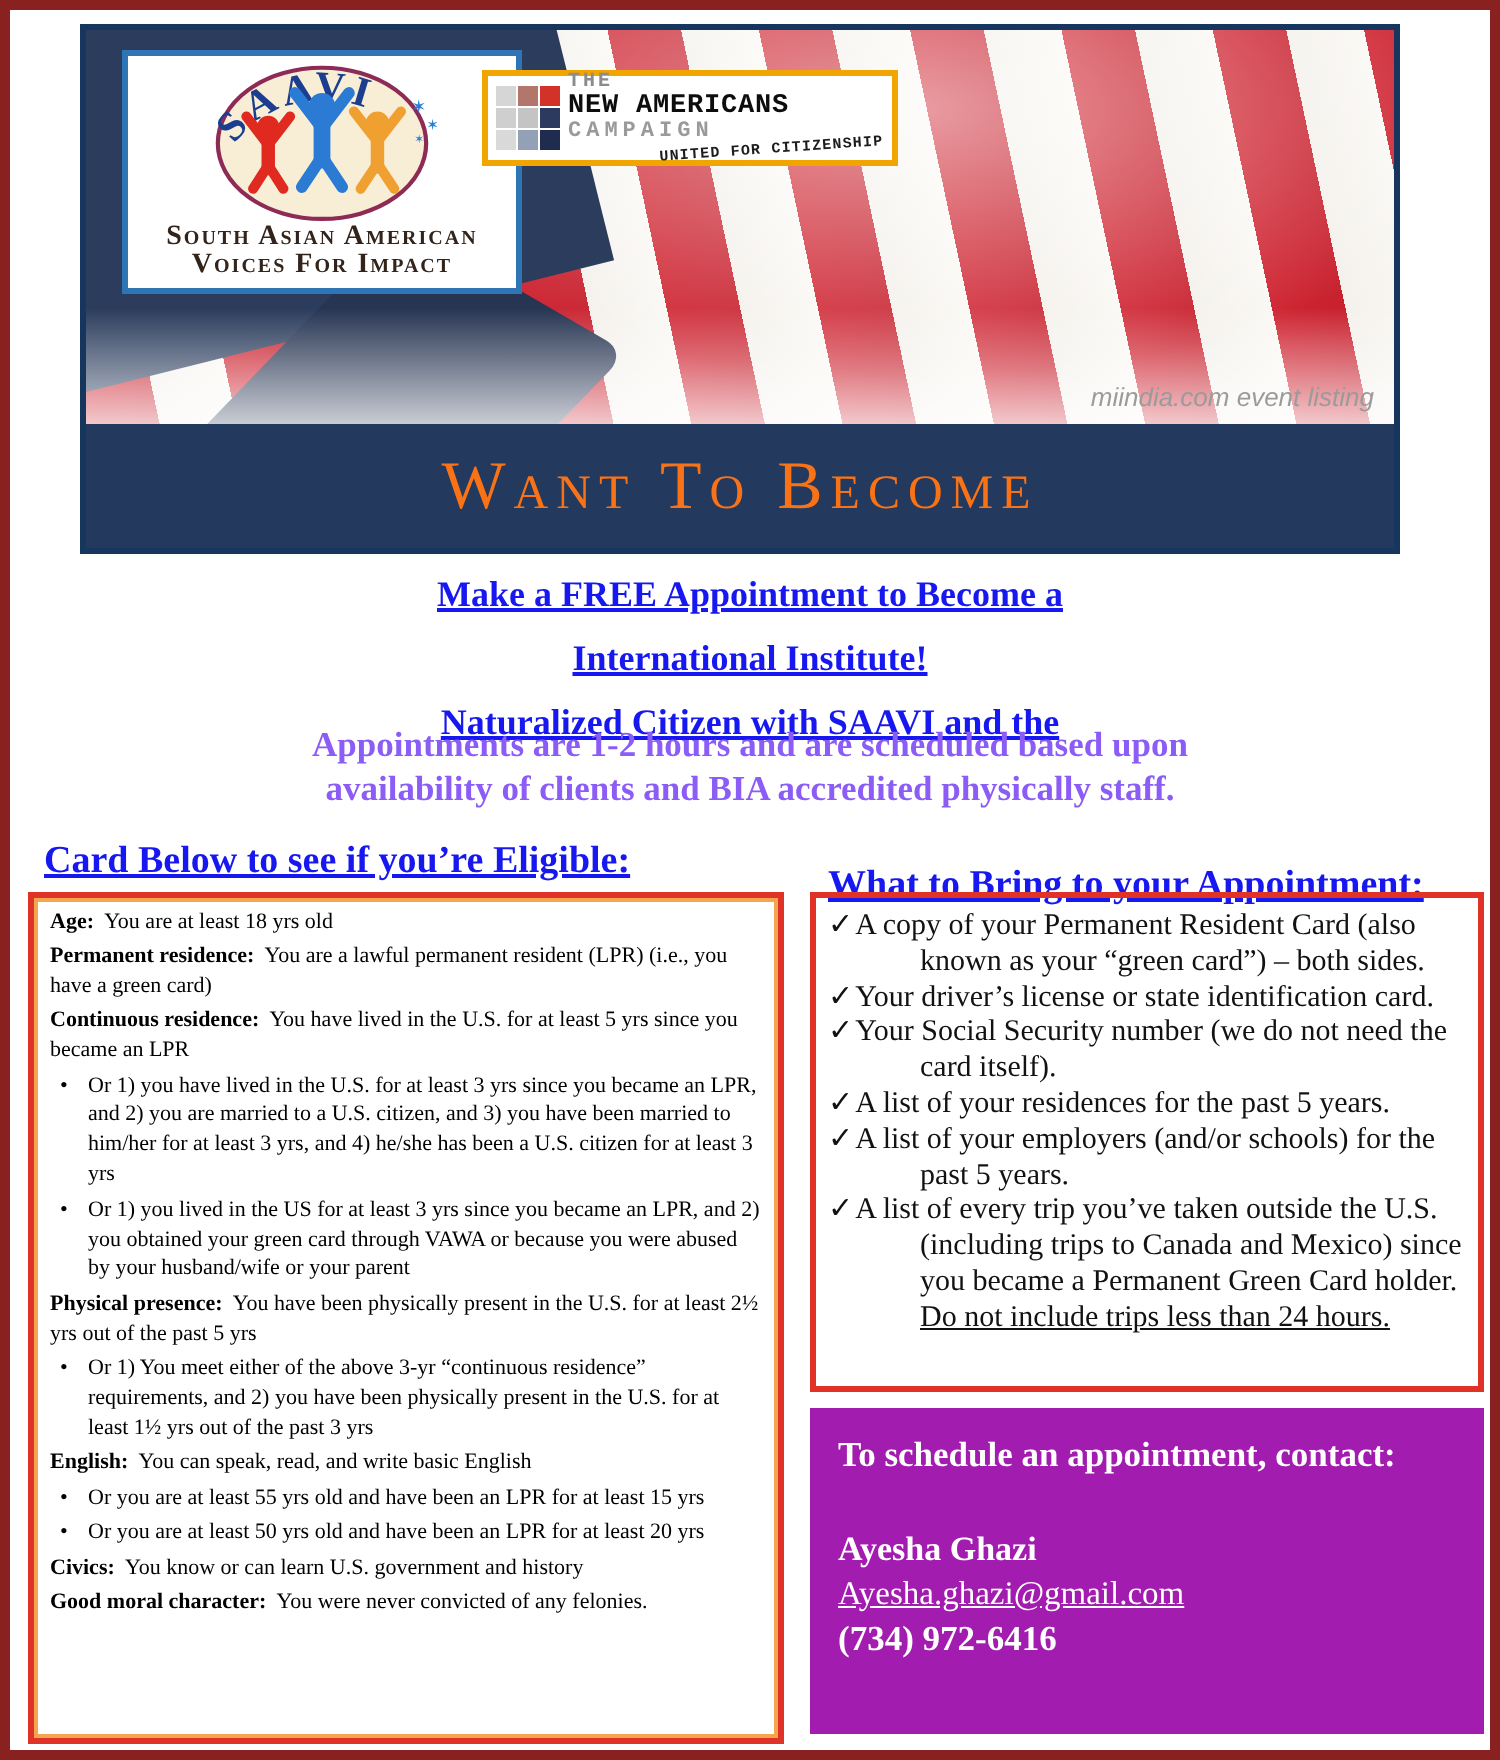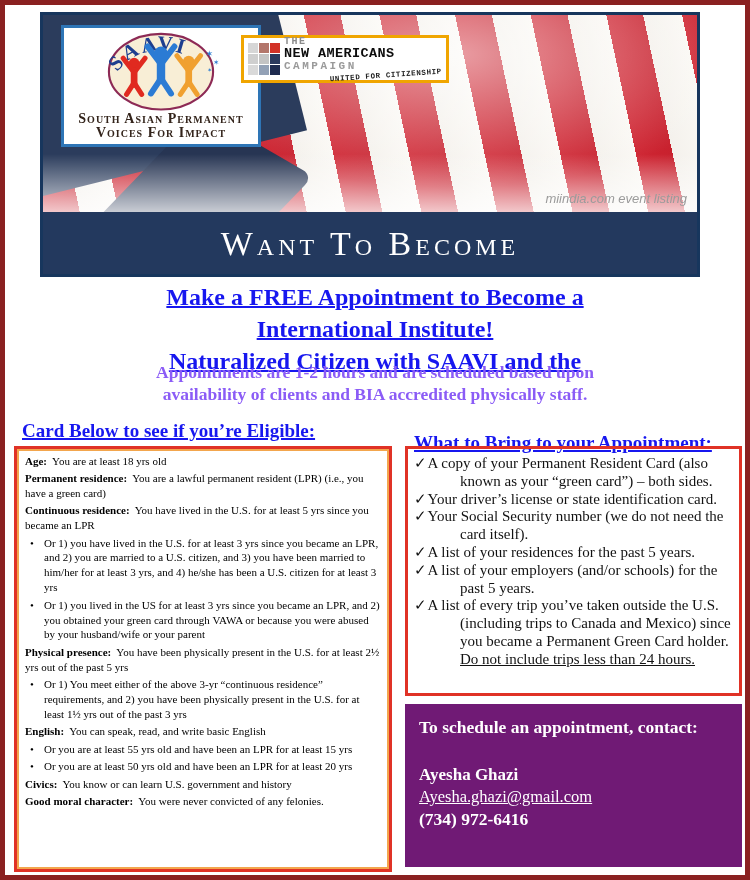--- a/index.html
+++ b/index.html
@@ -67,28 +67,28 @@
 
   .watermark {
     position:absolute; right:10px; bottom:6px; z-index:3;
     font-family:"Liberation Sans", sans-serif; font-style:italic;
     font-size:13px; color:#9b9b9b;
   }
 
   .title-strip {
     position:absolute; left:0; right:0; bottom:0; height:62px; background:#23395e;
     z-index:2; display:flex; flex-direction:column; align-items:center; justify-content:center;
-    color:#ffffff; font-variant:small-caps; letter-spacing:4px;
+    color:#f97316; font-variant:small-caps; letter-spacing:4px;
   }
   .title-strip .tl { font-size:34px; line-height:29px; white-space:nowrap; }
 
   
   .headline {
     position:absolute; left:0; right:0; top:281px; text-align:center;
-    color:#1717ef; font-weight:bold; font-size:24px; line-height:32px;
+    color:#1717ef; font-weight:bold; font-size:18px; line-height:32px;
   }
   .headline .hl { text-decoration:underline; text-decoration-thickness:2px; }
   .subhead {
     position:absolute; left:0; right:0; top:362px; text-align:center;
     color:#8b5cf6; font-weight:bold; font-size:17.5px; line-height:21.5px;
   }
 
   
   .col-h {
     position:absolute; color:#1717ef; font-weight:bold; font-size:19px;
@@ -117,21 +117,21 @@
     padding:6px 3px 4px 6px; color:#121212;
     font-size:15px; line-height:17.8px; overflow:hidden;
   }
   .bring-item { padding-left:46px; text-indent:-46px; }
   .bring-item .check { margin-right:1px; }
   .bring-item .u { text-decoration:underline; }
 
   
   .contact-box {
     position:absolute; left:405px; top:704px; width:337px; height:163px;
-    box-sizing:border-box; background:#701a75; color:#ffffff; padding:13px 14px;
+    box-sizing:border-box; background:#a21caf; color:#ffffff; padding:13px 14px;
   }
   .contact-h { font-weight:bold; font-size:17.5px; }
   .contact-name { margin-top:26px; font-weight:bold; font-size:17px; line-height:22px; }
   .contact-email { font-size:16.5px; line-height:22px; text-decoration:underline; cursor:pointer; }
   .contact-phone { font-weight:bold; font-size:17.5px; line-height:22px; }
 </style>
 </head>
 <body>
 
 <div class="page">
@@ -172,21 +172,21 @@
             <path d="M128 64 L118 79 M128 64 L138 79" fill="none" stroke-width="6"></path>
           </g>
 
           <g stroke="#2b7bd4" fill="#2b7bd4" stroke-linecap="round">
             <circle cx="95" cy="30" r="8" stroke="none"></circle>
             <path d="M79 22 L95 43 M111 22 L95 43" fill="none" stroke-width="7"></path>
             <path d="M95 41 L95 62" fill="none" stroke-width="10"></path>
             <path d="M95 60 L83 78 M95 60 L107 78" fill="none" stroke-width="7"></path>
           </g>
         </svg>
-        <div class="saavi-line">South Asian Permanent</div>
+        <div class="saavi-line">South Asian American</div>
         <div class="saavi-line">Voices For Impact</div>
       </div>
 
       <div class="nac-box">
         <div class="nac-grid">
             <div class="sq" style="background: rgb(214, 214, 214);"></div>
             <div class="sq" style="background: rgb(179, 118, 107);"></div>
             <div class="sq" style="background: rgb(210, 50, 39);"></div>
             <div class="sq" style="background: rgb(207, 207, 207);"></div>
             <div class="sq" style="background: rgb(196, 196, 196);"></div>

